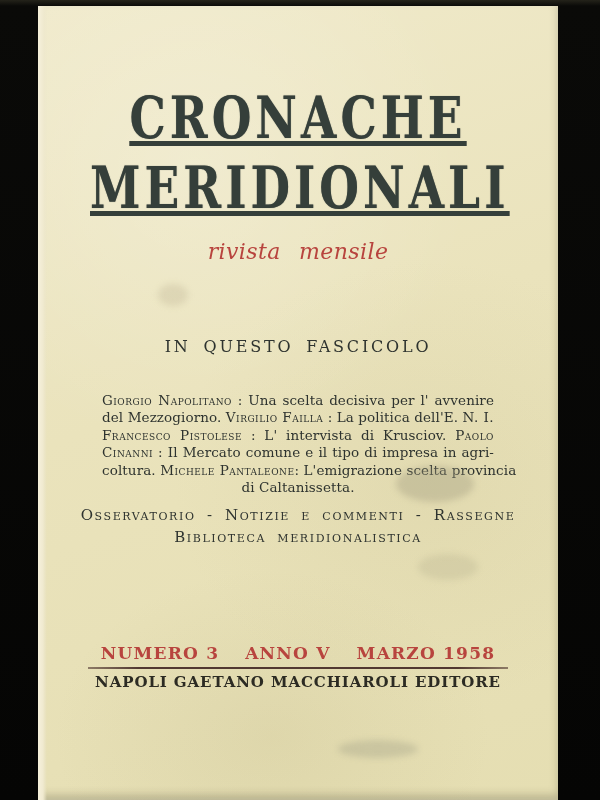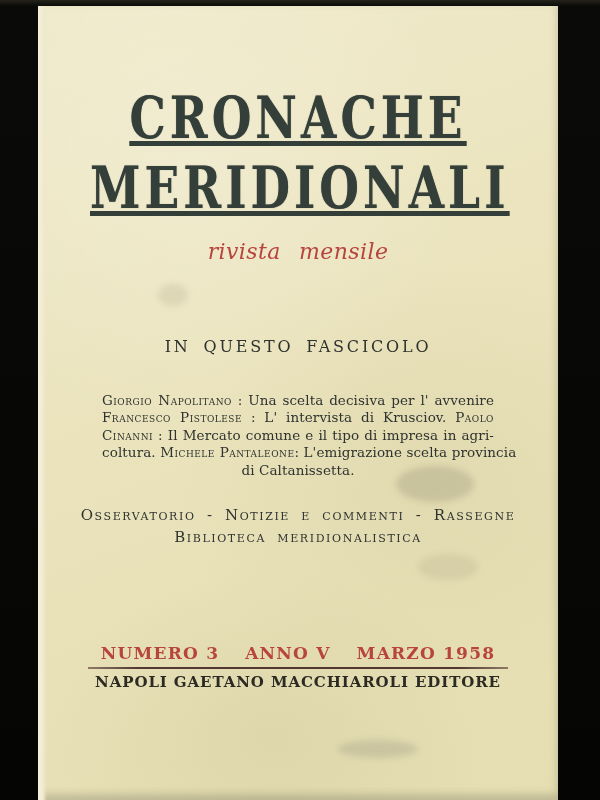--- a/index.html
+++ b/index.html
@@ -111,20 +111,21 @@
       <span class="title-line">CRONACHE</span>
       <span class="title-line">MERIDIONALI</span>
     </div>
 
     <div class="subtitle">rivista mensile</div>
 
     <div class="section-heading">IN QUESTO FASCICOLO</div>
 
     <div class="fascicolo" id="fascicolo">
         <div class="fline"><span class="sc">Giorgio Napolitano</span><span> : Una scelta decisiva per l' avvenire</span></div>
+        <div class="fline"><span>del Mezzogiorno. </span><span class="sc">Virgilio Failla</span><span> : La politica dell'E. </span><span class="sc">N. I.</span></div>
         <div class="fline"><span class="sc">Francesco Pistolese</span><span> : L' intervista di Krusciov. </span><span class="sc">Paolo</span></div>
         <div class="fline"><span class="sc">Cinanni</span><span> : Il Mercato comune e il tipo di impresa in agri-</span></div>
         <div class="fline"><span>coltura. </span><span class="sc">Michele Pantaleone</span><span>: L'emigrazione scelta provincia</span></div>
         <div class="fline center"><span>di Caltanissetta.</span></div>
       </div>
 
     <div class="sections l1">Osservatorio - Notizie e commenti - Rassegne</div>
     <div class="sections l2">Biblioteca meridionalistica</div>
 
     <div class="issue-line"><span>NUMERO 3</span><span class="gap"></span><span>ANNO V</span><span class="gap"></span><span>MARZO 1958</span></div>

